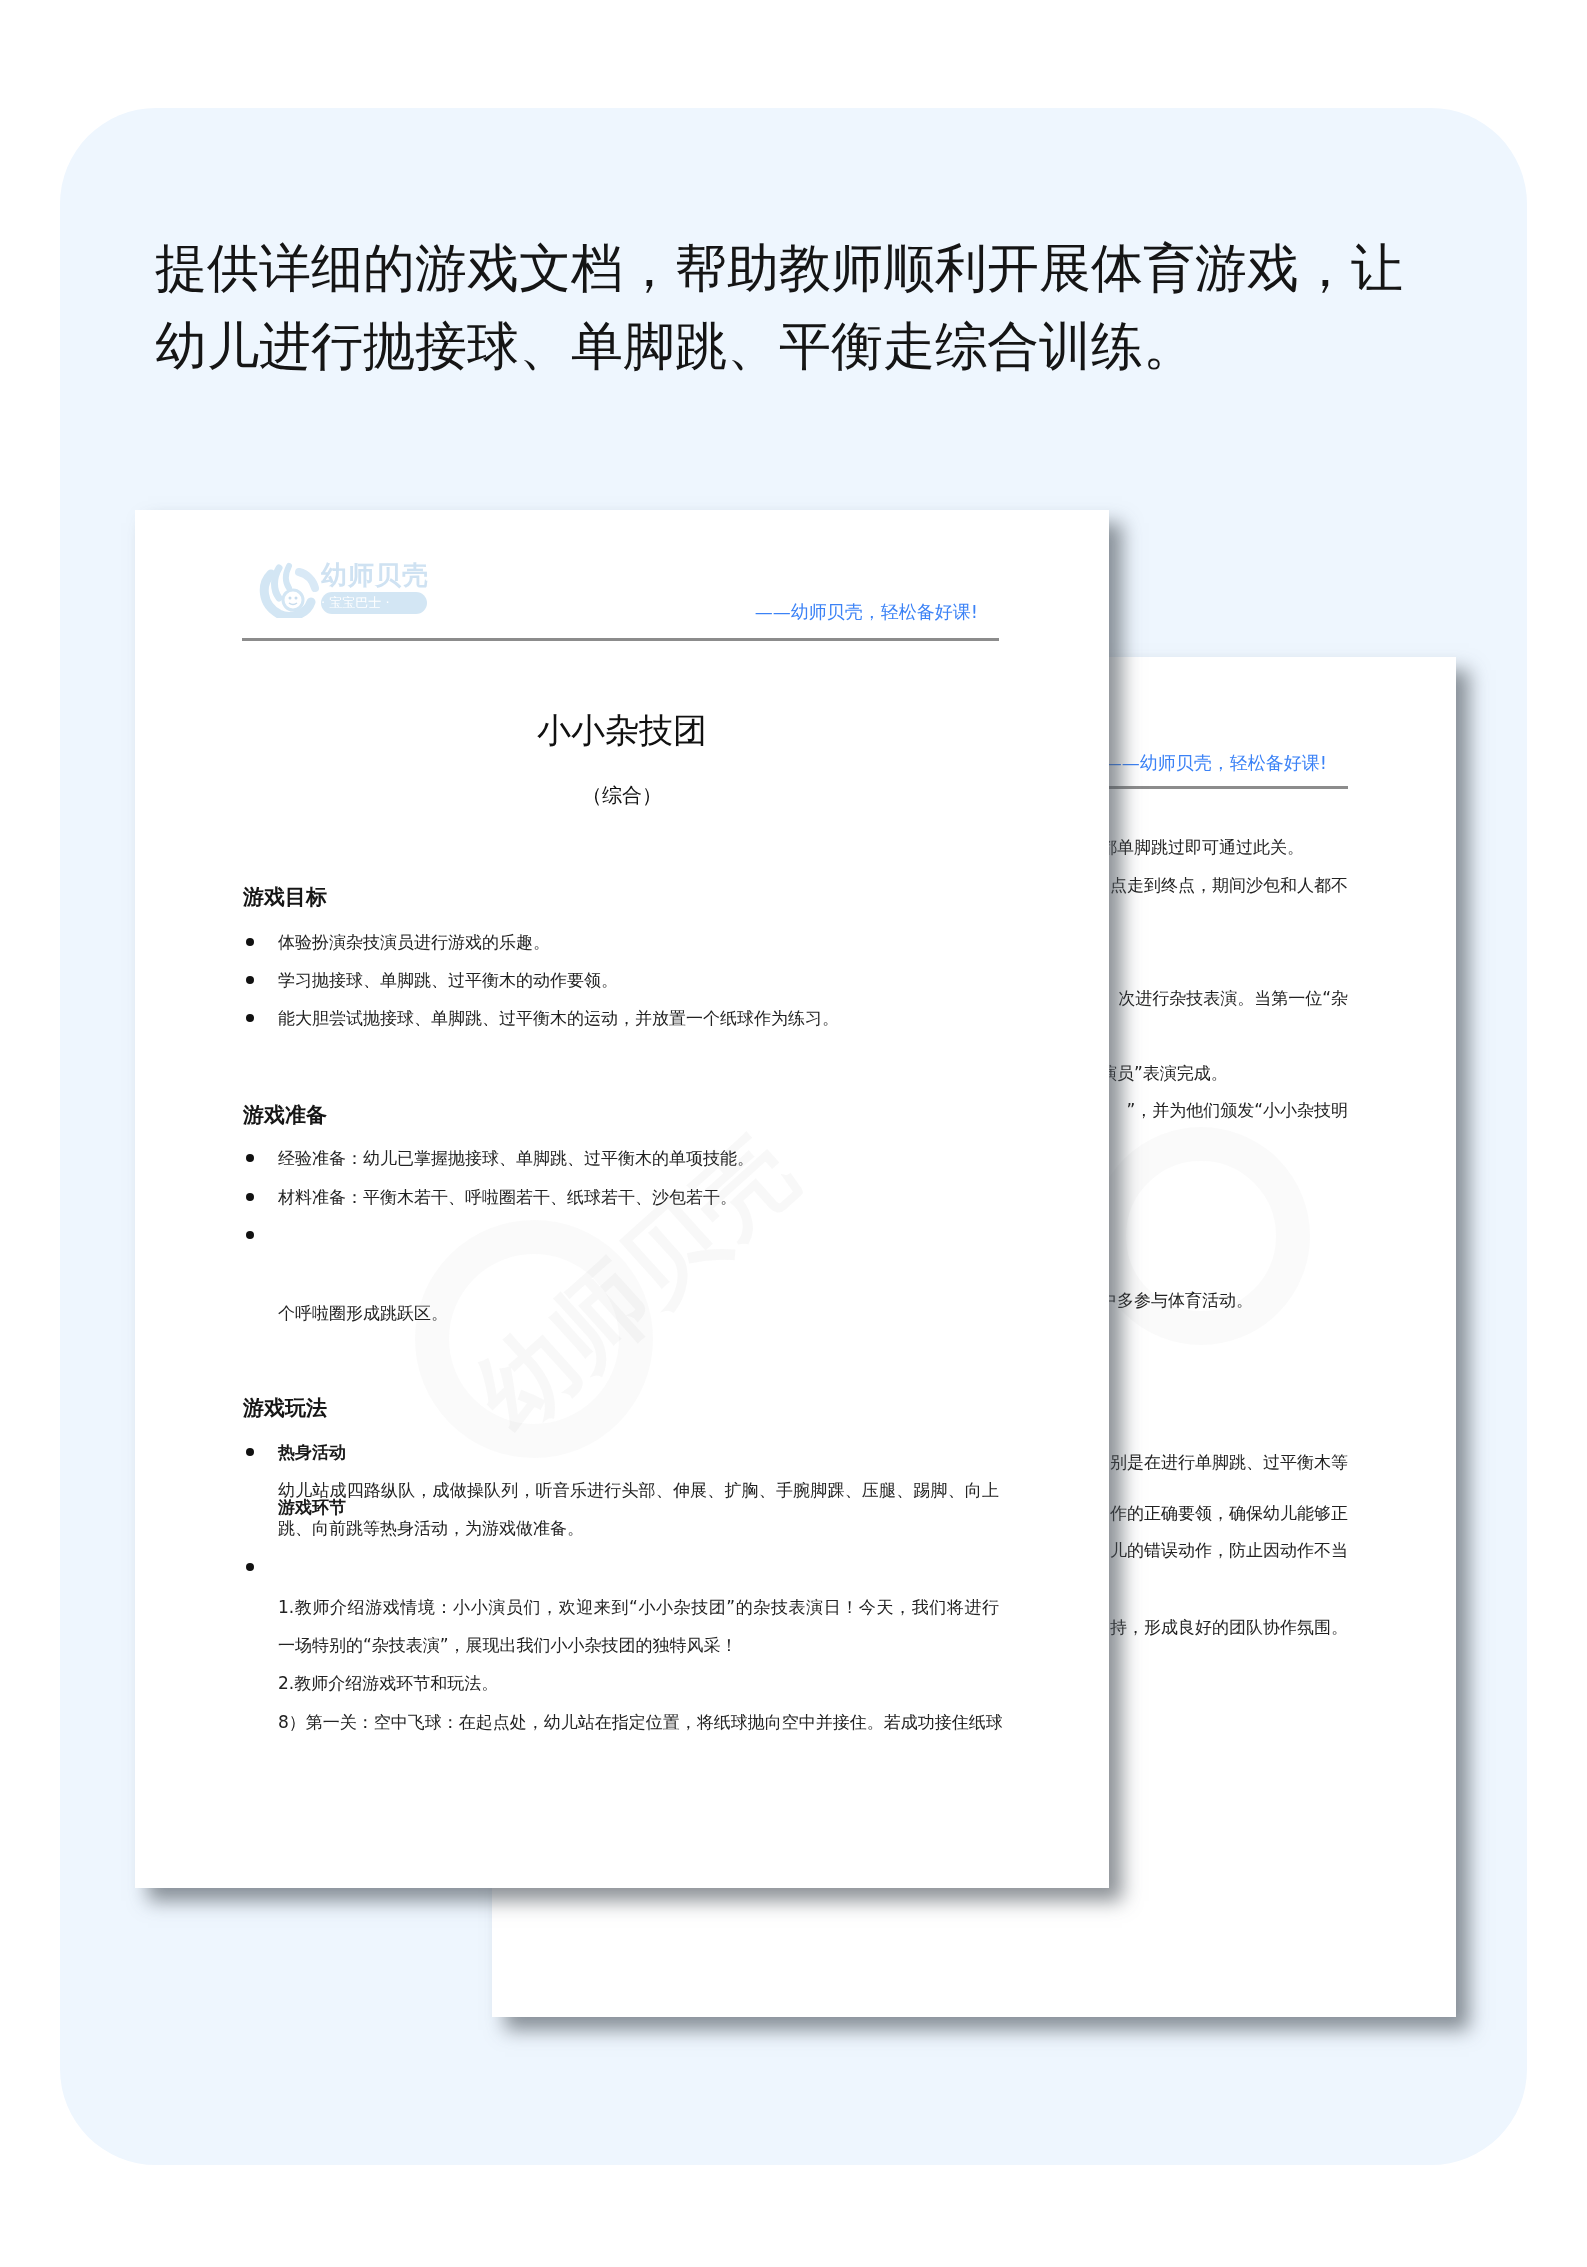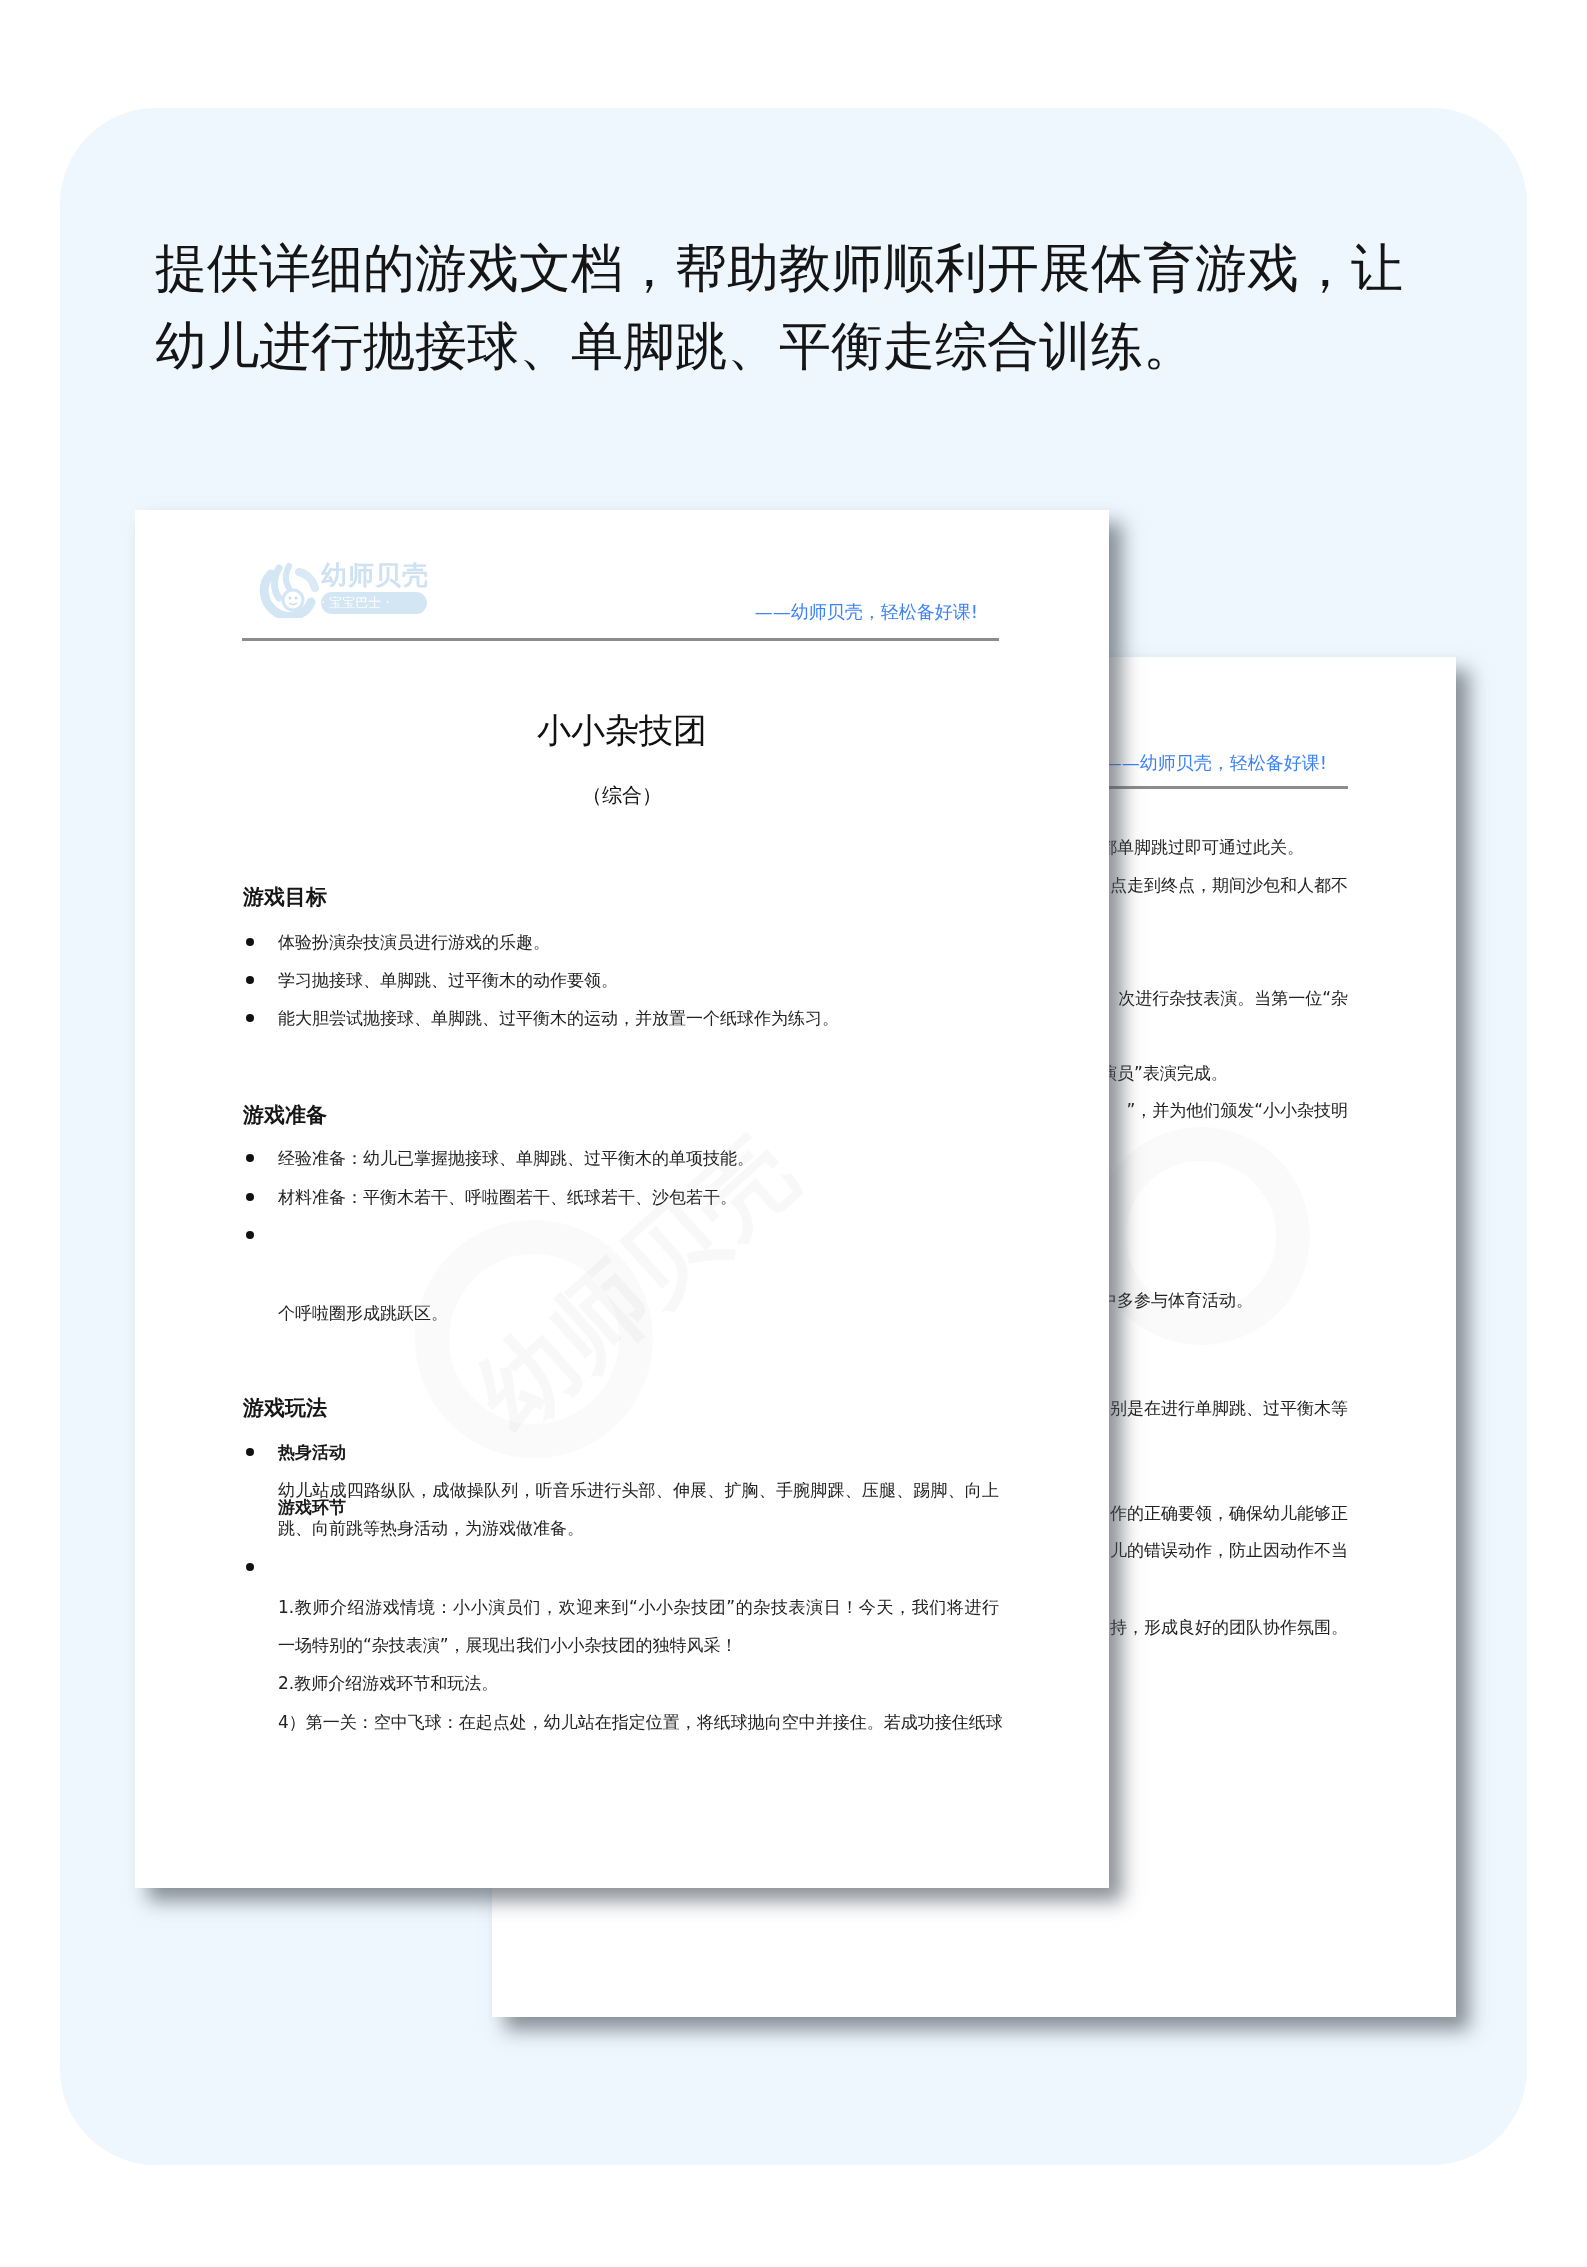--- a/index.html
+++ b/index.html
@@ -64,21 +64,21 @@
   </div>
   <div class="tagline" style="right:129px; top:93px;">——幼师贝壳，轻松备好课!</div>
   <div class="rule" style="left:107px; right:108px; top:129px;"></div>
 
   <div class="bln left" style="top:177px;">都单脚跳过即可通过此关。</div>
   <div class="bln right" style="top:215px;">起点走到终点，期间沙包和人都不</div>
   <div class="bln right" style="top:328px;">次进行杂技表演。当第一位“杂</div>
   <div class="bln left" style="top:403px;">演员”表演完成。</div>
   <div class="bln right" style="top:440px;">”，并为他们颁发“小小杂技明</div>
   <div class="bln left" style="top:630px;">中多参与体育活动。</div>
-  <div class="bln right" style="top:738px;">别是在进行单脚跳、过平衡木等</div>
+  <div class="bln right" style="top:792px;">别是在进行单脚跳、过平衡木等</div>
   <div class="bln right" style="top:843px;">作的正确要领，确保幼儿能够正</div>
   <div class="bln right" style="top:880px;">儿的错误动作，防止因动作不当</div>
   <div class="bln right" style="top:957px;">支持，形成良好的团队协作氛围。</div>
 </div>
 
 <div class="page front">
 
   <div class="watermark" style="left:250px; top:560px; width:420px; height:420px;">
     <div class="wm-ring" style="left:30px; top:150px; width:170px; height:170px;"></div>
     <div class="wm-text" style="left:60px; top:150px;">幼师贝壳</div>
@@ -125,14 +125,14 @@
   <div class="dot" style="top:938px;"></div>
   <div class="ln sub" style="top:929px;">热身活动</div>
   <div class="ln full" style="top:967px;">幼儿站成四路纵队，成做操队列，听音乐进行头部、伸展、扩胸、手腕脚踝、压腿、踢脚、向上</div>
   <div class="ln" style="top:1005px;">跳、向前跳等热身活动，为游戏做准备。</div>
 
   <div class="dot" style="top:1053px;"></div>
   <div class="ln sub" style="top:984px;">游戏环节</div>
   <div class="ln full" style="top:1084px;">1.教师介绍游戏情境：小小演员们，欢迎来到“小小杂技团”的杂技表演日！今天，我们将进行</div>
   <div class="ln" style="top:1122px;">一场特别的“杂技表演”，展现出我们小小杂技团的独特风采！</div>
   <div class="ln" style="top:1160px;">2.教师介绍游戏环节和玩法。</div>
-  <div class="ln full" style="top:1199px;">4）第一关：空中飞球：在起点处，幼儿站在指定位置，将纸球抛向空中并接住。若成功接住纸球</div>
+  <div class="ln full" style="top:1199px;">8）第一关：空中飞球：在起点处，幼儿站在指定位置，将纸球抛向空中并接住。若成功接住纸球</div>
 </div>
 
 </body></html>

